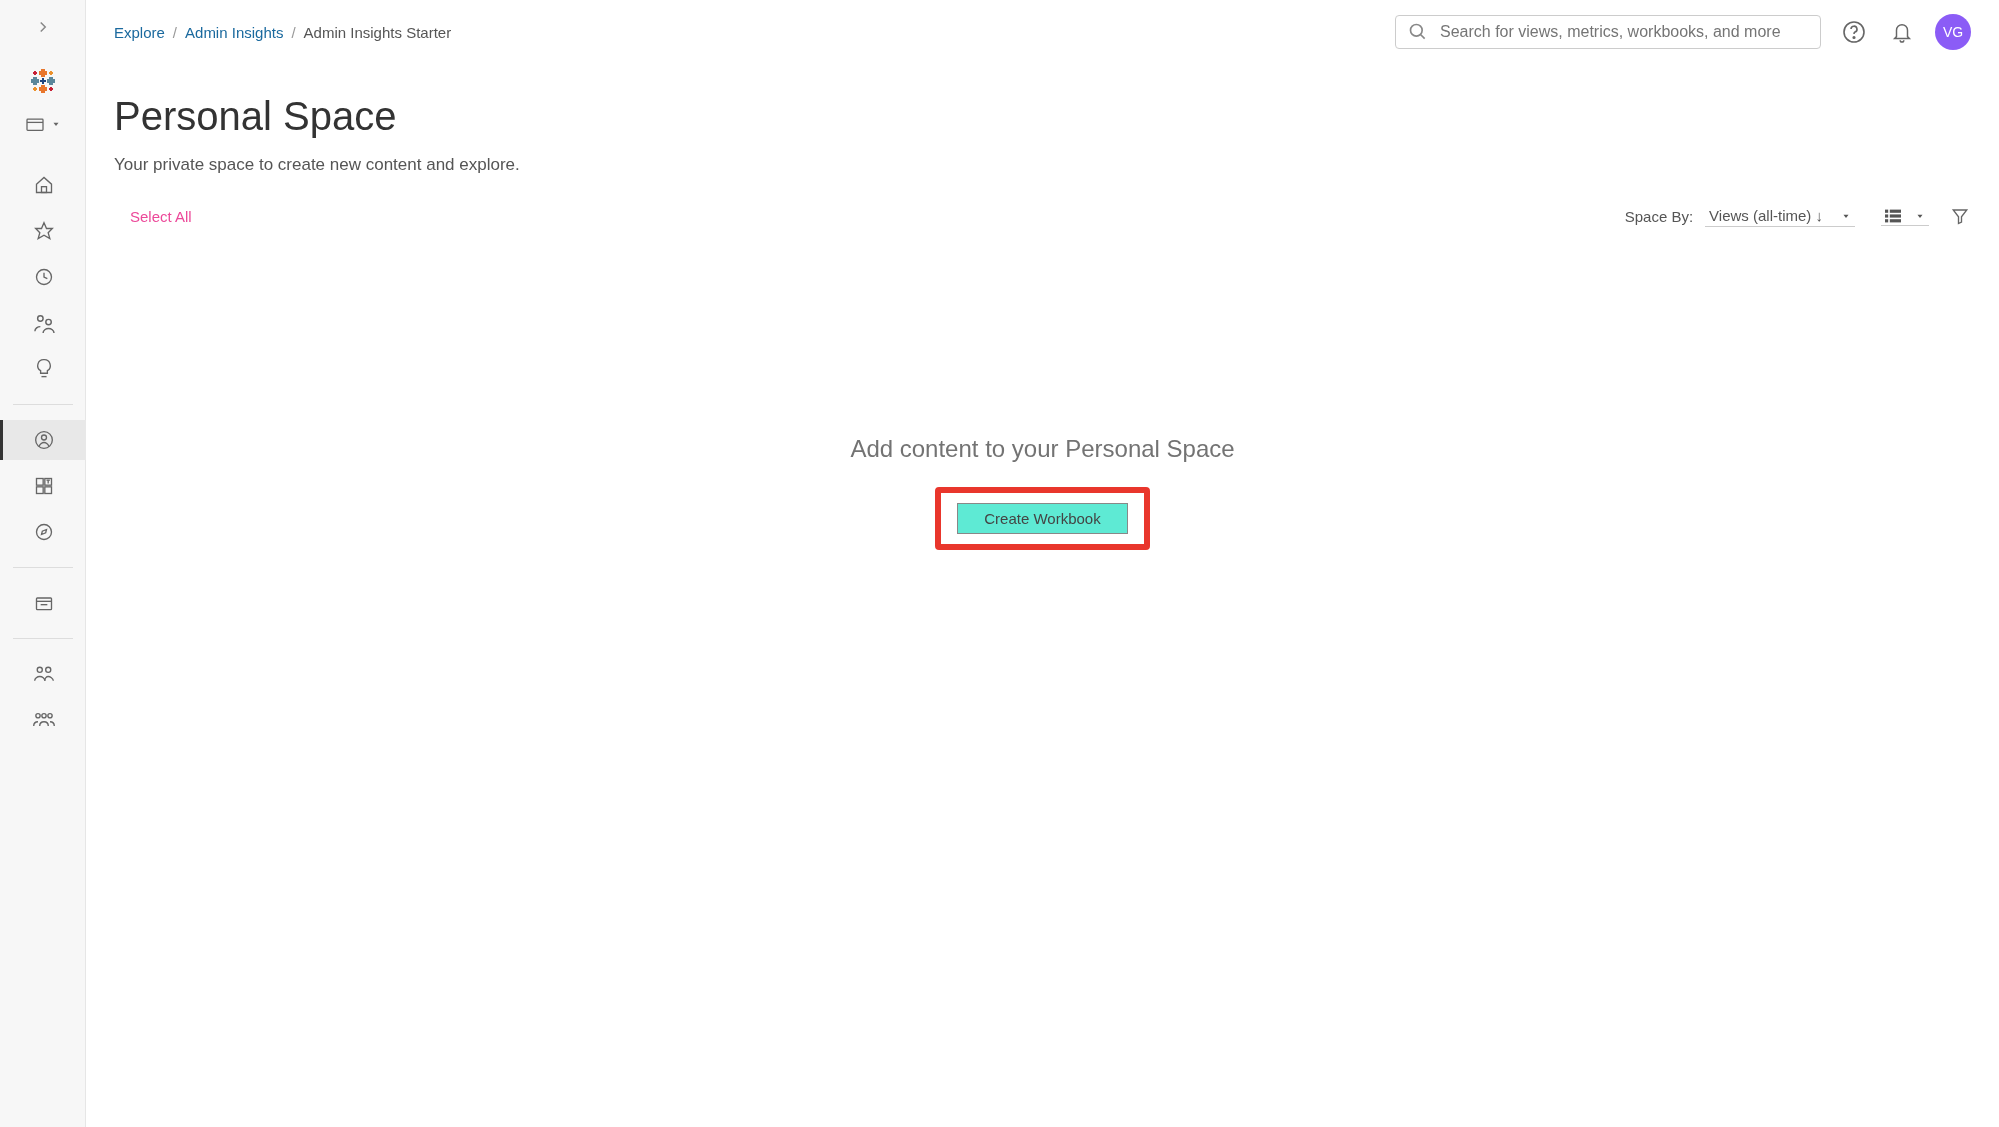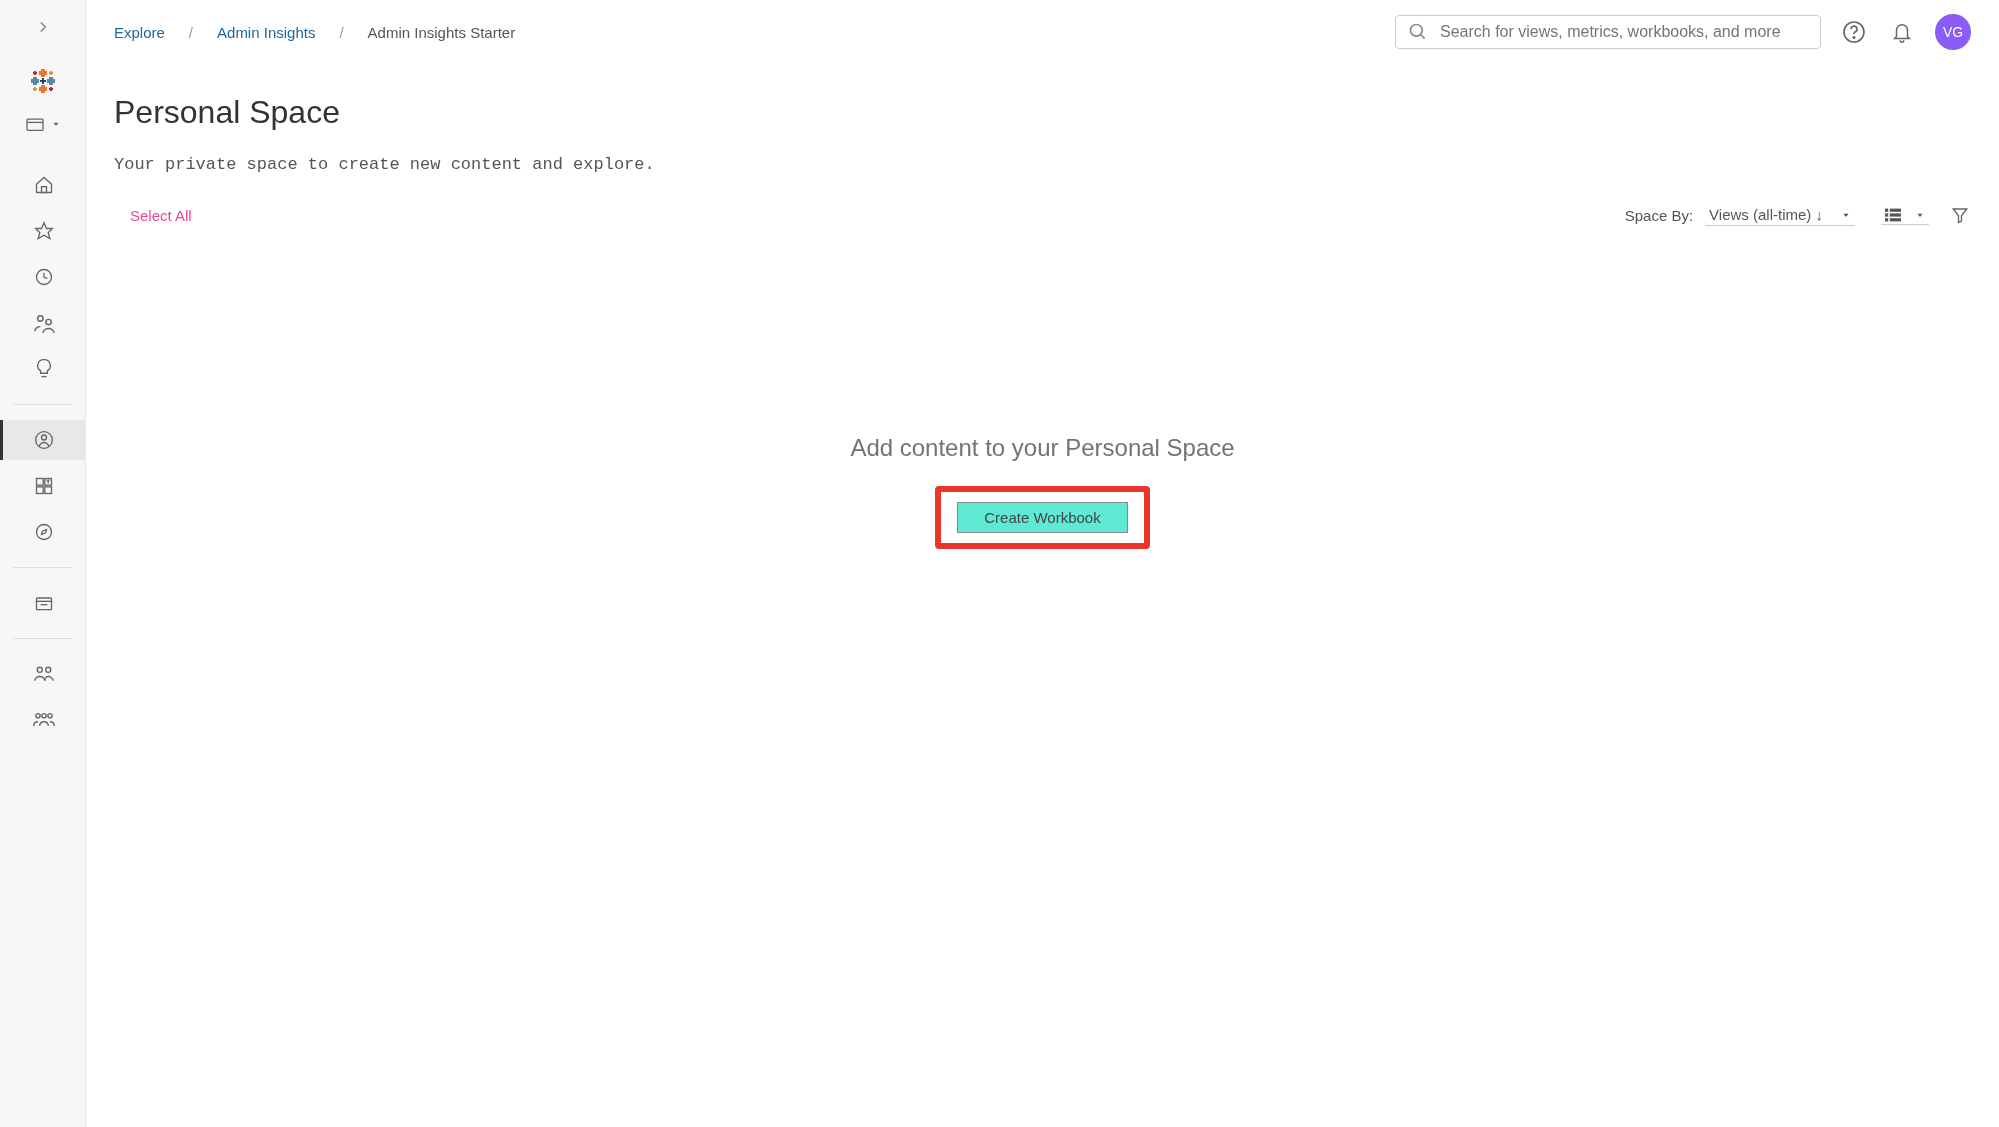--- a/index.html
+++ b/index.html
@@ -7,32 +7,32 @@
     .app { display: flex; height: 100vh; }
     .sidebar { width: 86px; background: #f7f7f7; border-right: 1px solid #e6e6e6; display: flex; flex-direction: column; align-items: center; padding-top: 18px; }
     .sidebar .expand { color: #888; margin-bottom: 30px; cursor: pointer; }
     .sidebar .nav-icon { width: 40px; height: 40px; display: flex; align-items: center; justify-content: center; color: #666; margin: 3px 0; cursor: pointer; border-left: 3px solid transparent; }
     .sidebar .nav-icon.active { background: #e8e8e8; border-left: 3px solid #333; width: 86px; }
     .sidebar .logo { margin-bottom: 20px; }
     .sidebar .new-menu { display: flex; align-items: center; gap: 6px; margin-bottom: 30px; cursor: pointer; color: #666; }
     .sidebar .divider { width: 60px; height: 1px; background: #ddd; margin: 12px 0; }
     .main { flex: 1; display: flex; flex-direction: column; overflow: hidden; }
     .topbar { display: flex; align-items: center; padding: 14px 28px; gap: 18px; }
-    .breadcrumb { flex: 0 0 auto; font-size: 15px; display: flex; align-items: center; gap: 24px; }
+    .breadcrumb { flex: 0 0 auto; font-size: 15px; display: flex; align-items: center; gap: 8px; }
     .breadcrumb a { color: #1a699e; text-decoration: none; cursor: pointer; }
     .breadcrumb .sep { color: #999; }
     .breadcrumb .current { color: #555; }
     .spacer-flex { flex: 1; }
     .search { display: flex; align-items: center; border: 1px solid #ccc; border-radius: 4px; padding: 6px 12px; width: 426px; gap: 12px; }
     .search input { border: none; outline: none; font-size: 16px; flex: 1; color: #555; }
     .topbar .icon-btn { color: #666; cursor: pointer; display: flex; align-items: center; justify-content: center; width: 30px; height: 30px; }
     .avatar { width: 36px; height: 36px; border-radius: 50%; background: #8b5cf6; color: #fff; display: flex; align-items: center; justify-content: center; font-size: 14px; font-weight: 500; cursor: pointer; }
     .content { padding: 10px 28px 0 28px; flex: 1; display: flex; flex-direction: column; }
-    .page-title { font-size: 32px; font-weight: 400; color: #333; margin-top: 20px; }
-    .page-subtitle { font-size: 17px; color: #555; margin-top: 24px; font-family: Liberation Mono, monospace; }
+    .page-title { font-size: 40px; font-weight: 400; color: #333; margin-top: 20px; }
+    .page-subtitle { font-size: 17px; color: #555; margin-top: 16px; }
     .toolbar-row { display: flex; align-items: center; margin-top: 30px; padding: 0 2px 8px 2px; }
     .select-all { color: #ec4899; font-size: 15px; padding-left: 14px; }
     .sort-label { color: #555; font-size: 15px; margin-right: 12px; }
     .sort-select { display: flex; align-items: center; gap: 18px; border-bottom: 1px solid #ccc; padding: 2px 4px; color: #555; font-size: 15px; cursor: pointer; }
     .view-toggle { display: flex; align-items: center; gap: 14px; margin-left: 26px; border-bottom: 1px solid #ccc; padding: 2px 4px; cursor: pointer; color: #555; }
     .filter-btn { margin-left: 22px; color: #666; cursor: pointer; }
     .empty-area { flex: 1; display: flex; flex-direction: column; align-items: center; justify-content: flex-start; padding-top: 200px; }
     .empty-title { font-size: 24px; color: #737373; font-weight: 400; }
     .empty-sub { font-size: 17px; color: #555; margin-top: 14px; }
     .highlight-wrap { margin-top: 24px; padding: 10px 16px; border: 6px solid #e9362c; border-radius: 4px; }

